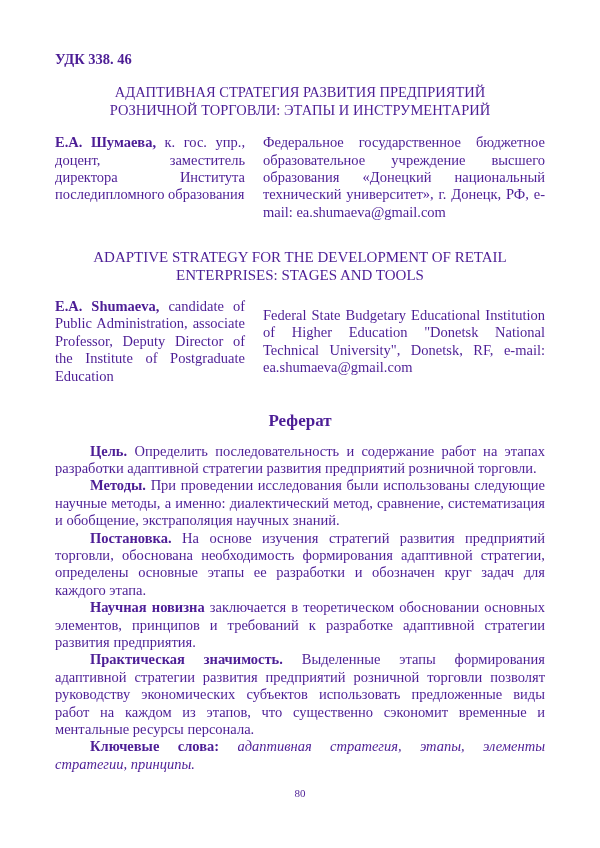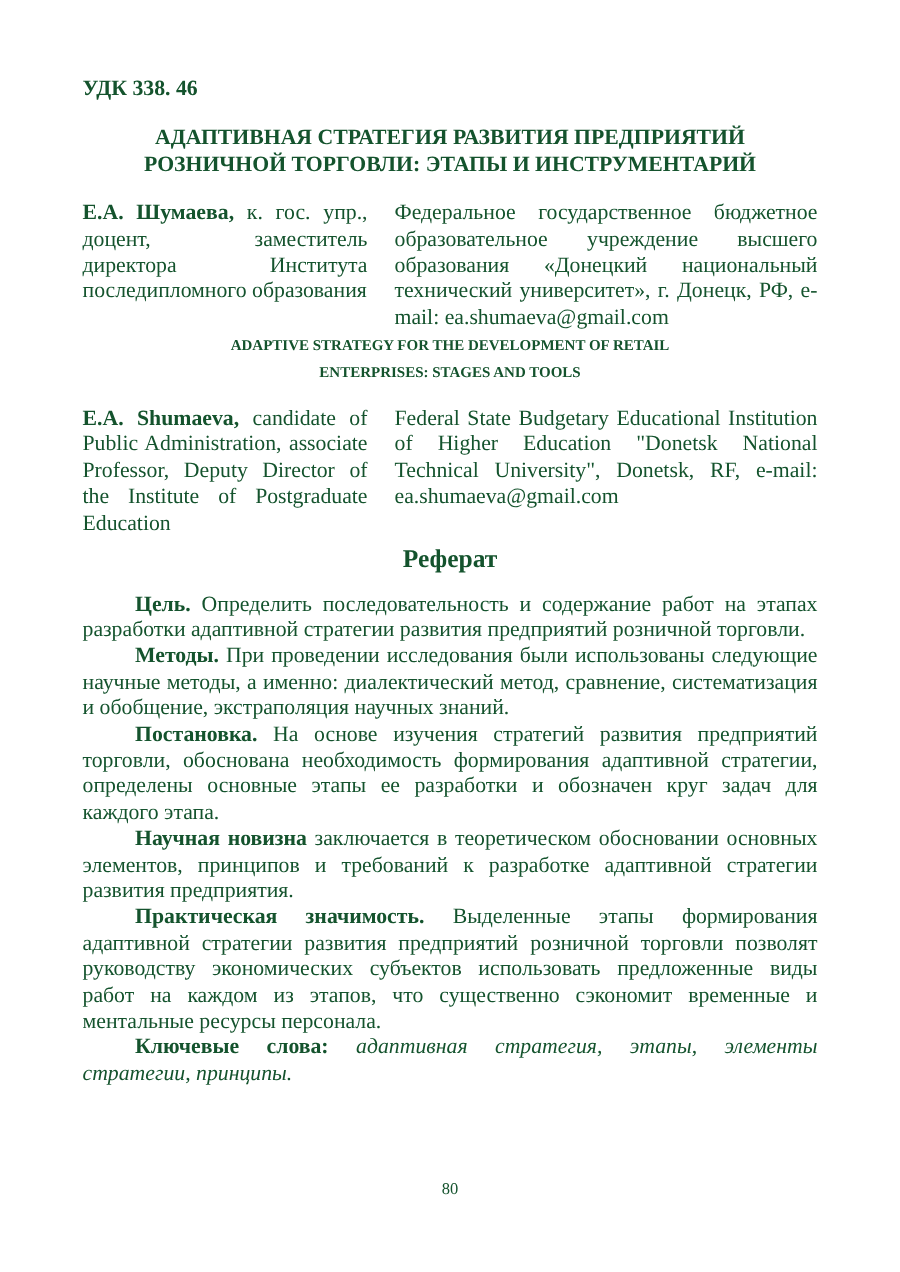--- a/index.html
+++ b/index.html
@@ -6,53 +6,53 @@
     margin: 0;
     padding: 0;
     background: #ffffff;
   }
   .page {
     position: relative;
     width: 600px;
     height: 844px;
     box-sizing: border-box;
     background: #ffffff;
-    color: #14532d;
+    color: #4c1d95;
     font-family: "Liberation Serif", "DejaVu Serif", serif;
     font-size: 14.5px;
     line-height: 17.4px;
     padding: 51px 55px 0 55px;
     overflow: hidden;
   }
   .udc {
     font-weight: bold;
     margin-bottom: 16px;
   }
   .title {
-    font-weight: bold;
+    font-weight: normal;
     text-align: center;
     margin: 0 0 15px 0;
   }
   .title .line { display: block; }
   .title-en { margin-bottom: 14px; }
   .authors {
     display: flex;
     gap: 18px;
-    margin-bottom: 1px;
+    margin-bottom: 28px;
   }
   .authors .col-left {
     width: 190px;
     flex: 0 0 190px;
     text-align: justify;
   }
   .authors .col-right {
     flex: 1;
     text-align: justify;
   }
-  .authors-en { margin-bottom: 6px; }
+  .authors-en { margin-bottom: 27px; align-items: center; }
   .bold { font-weight: bold; }
   .section-heading {
     font-weight: bold;
     text-align: center;
     font-size: 17px;
     margin: 0 0 13px 0;
   }
   .para {
     margin: 0;
     text-align: justify;
@@ -82,21 +82,21 @@
     <span class="line">РОЗНИЧНОЙ ТОРГОВЛИ: ЭТАПЫ И ИНСТРУМЕНТАРИЙ</span>
   </h1>
 
   <div class="authors">
     <div class="col-left">
       <span class="bold">Е.А. Шумаева,</span><span> к. гос. упр., доцент, заместитель директора Института последипломного образования</span>
     </div>
     <div class="col-right">Федеральное государственное бюджетное образовательное учреждение высшего образования «Донецкий национальный технический университет», г. Донецк, РФ, e-mail: ea.shumaeva@gmail.com</div>
   </div>
 
-  <h1 class="title title-en" style="font-size:10px;">
+  <h1 class="title title-en" style="font-size:15px;">
     <span class="line">ADAPTIVE STRATEGY FOR THE DEVELOPMENT OF RETAIL</span>
     <span class="line">ENTERPRISES: STAGES AND TOOLS</span>
   </h1>
 
   <div class="authors authors-en">
     <div class="col-left">
       <span class="bold">E.A. Shumaeva,</span><span> candidate of Public Administration, associate Professor, Deputy Director of the Institute of Postgraduate Education</span>
     </div>
     <div class="col-right">Federal State Budgetary Educational Institution of Higher Education "Donetsk National Technical University", Donetsk, RF, e-mail: ea.shumaeva@gmail.com</div>
   </div>

